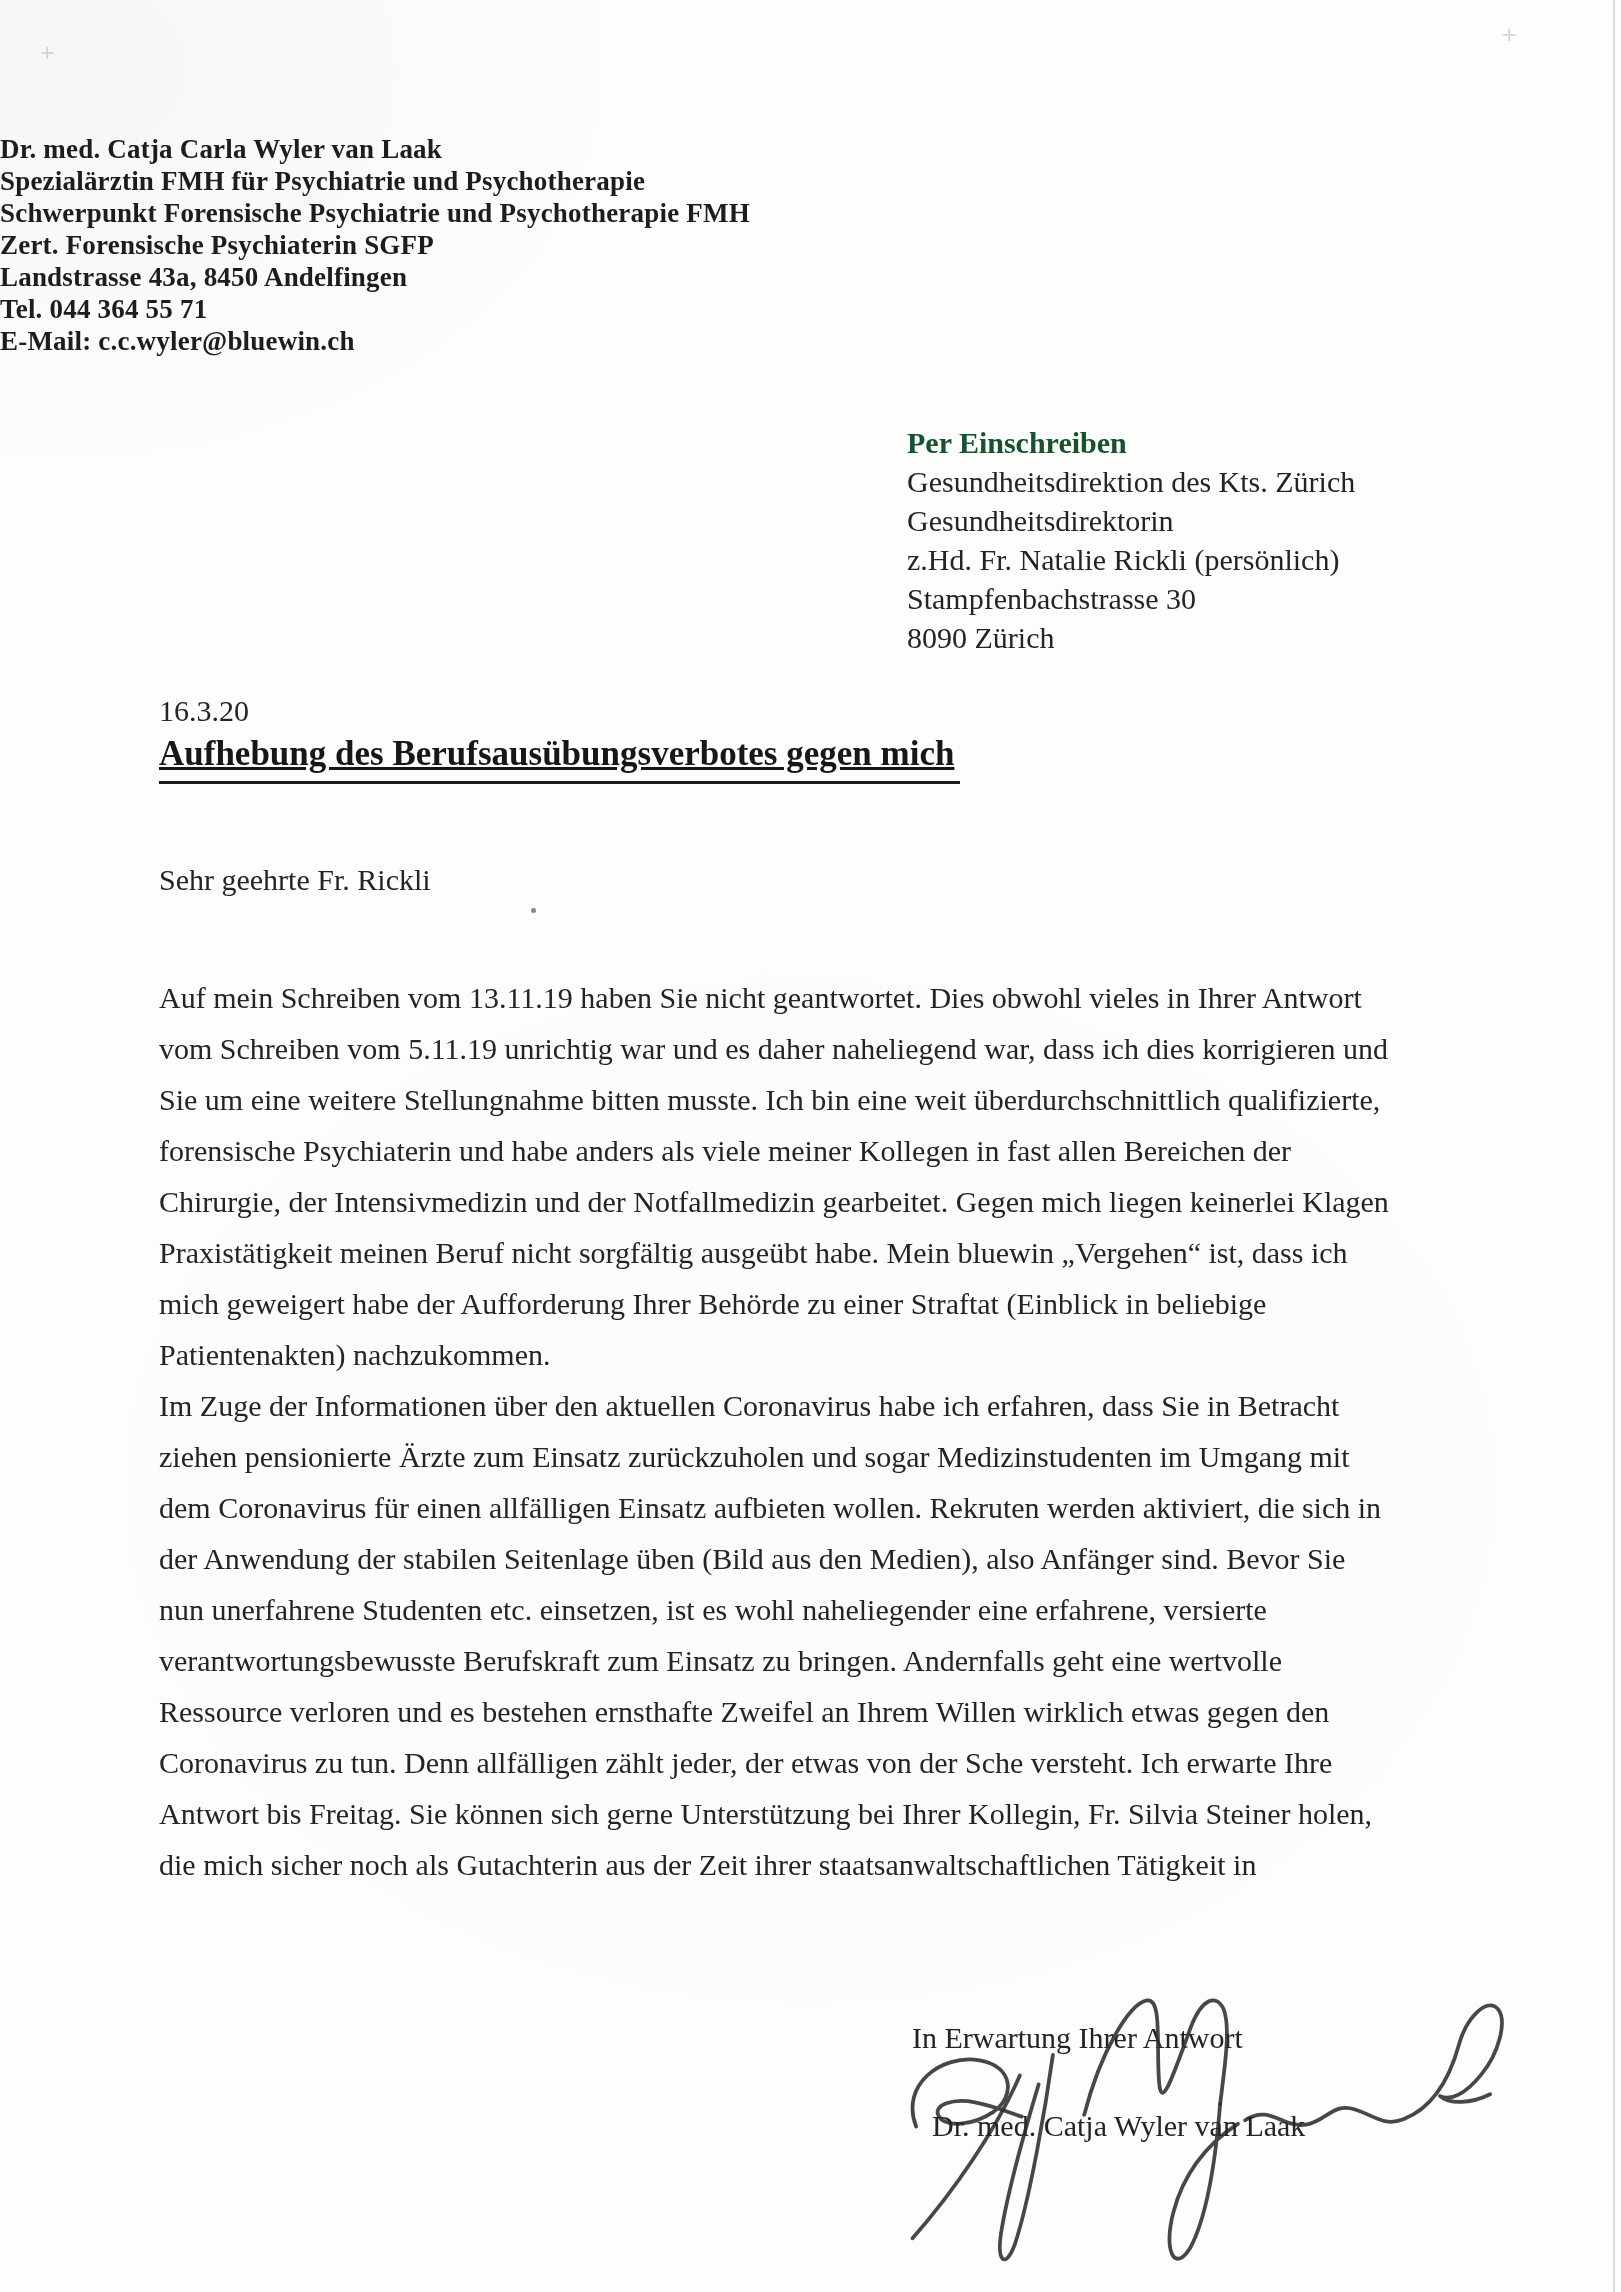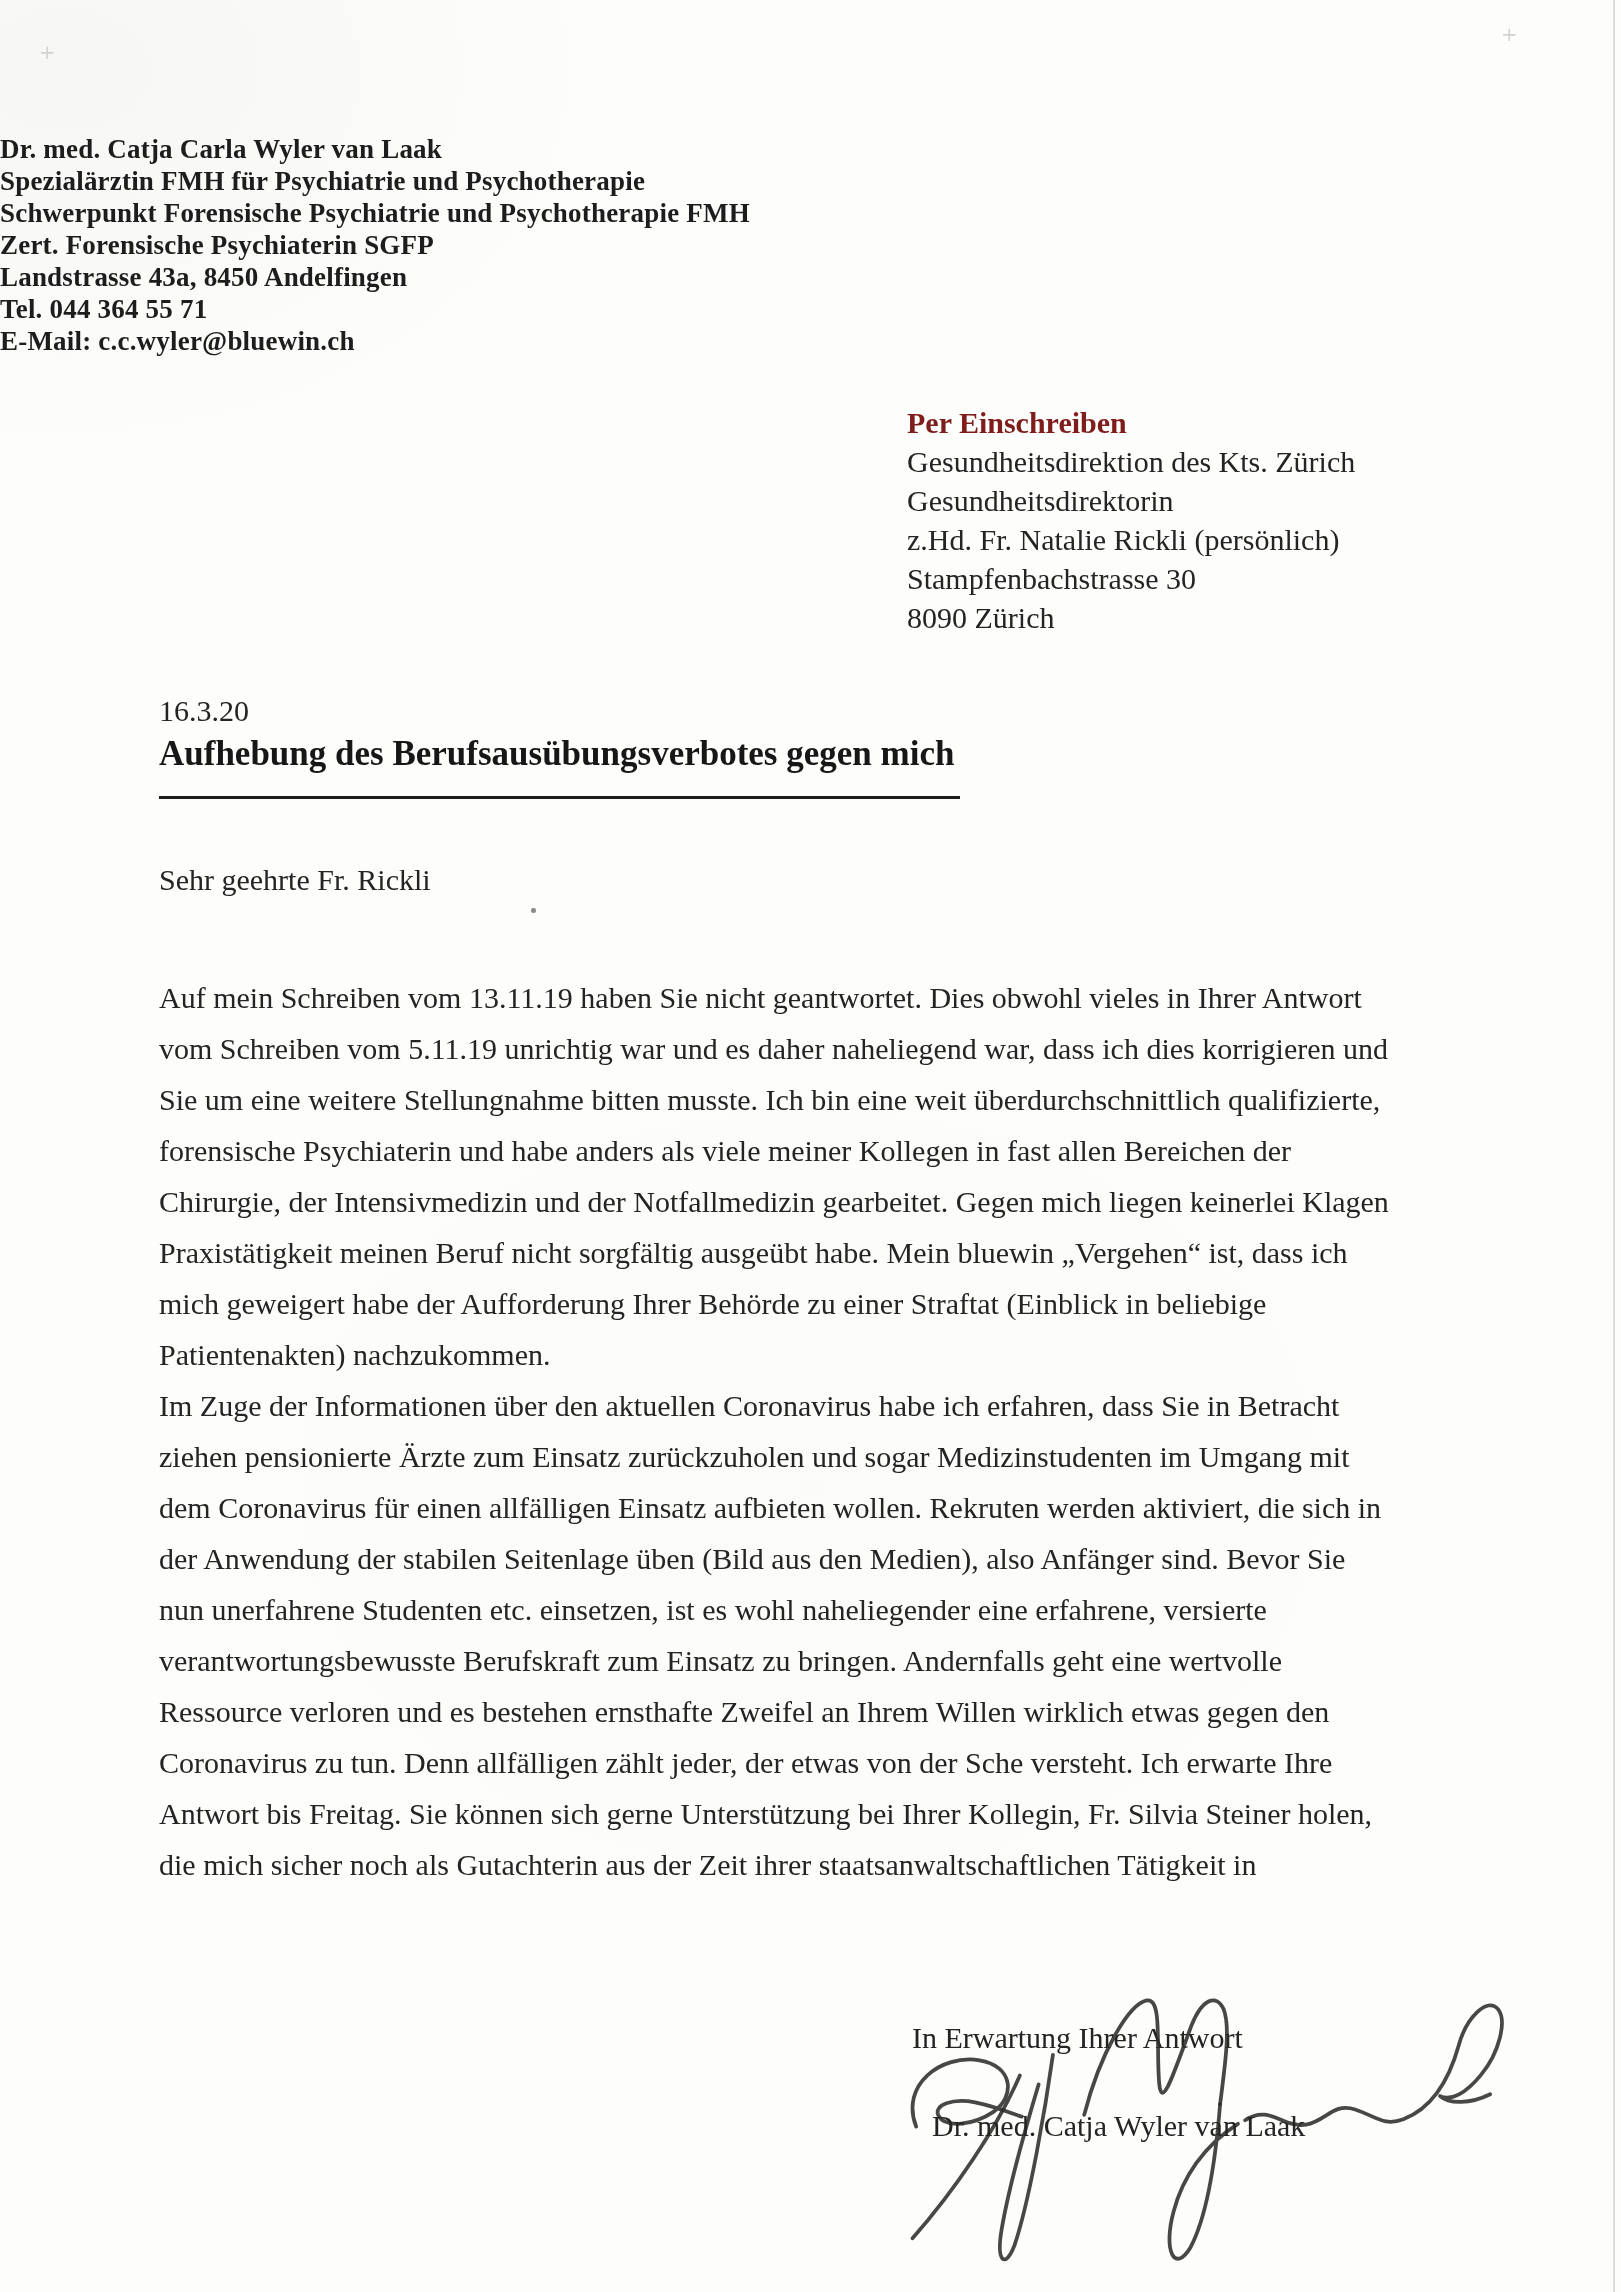--- a/index.html
+++ b/index.html
@@ -68,21 +68,22 @@
   .recipient {
     position: absolute;
     left: 907px;
     top: 403px;
     font-size: 30px;
     line-height: 39px;
     color: #242424;
   }
   .recipient .delivery {
     font-weight: bold;
-    color: #7f1d1d;
+    color: #14532d;
+    margin-top: 20px;
   }
   .date-line {
     position: absolute;
     left: 159px;
     top: 665px;
     font-size: 30px;
     line-height: 36px;
     color: #242424;
     margin-top: 28px;
   }
@@ -91,22 +92,23 @@
     left: 159px;
     top: 733px;
     font-size: 35px;
     line-height: 41px;
     font-weight: bold;
     color: #171717;
   }
   .subject-line span {
     display: inline-block;
     border-bottom: 3.6px solid #1c1c1c;
-    padding-bottom: 22px;
+    padding-bottom: 7px;
     padding-right: 5.4px;
+    text-decoration: underline;
   }
   .salutation {
     position: absolute;
     left: 159px;
     top: 862px;
     font-size: 30px;
     line-height: 36px;
     color: #242424;
   }
   .body-text {

